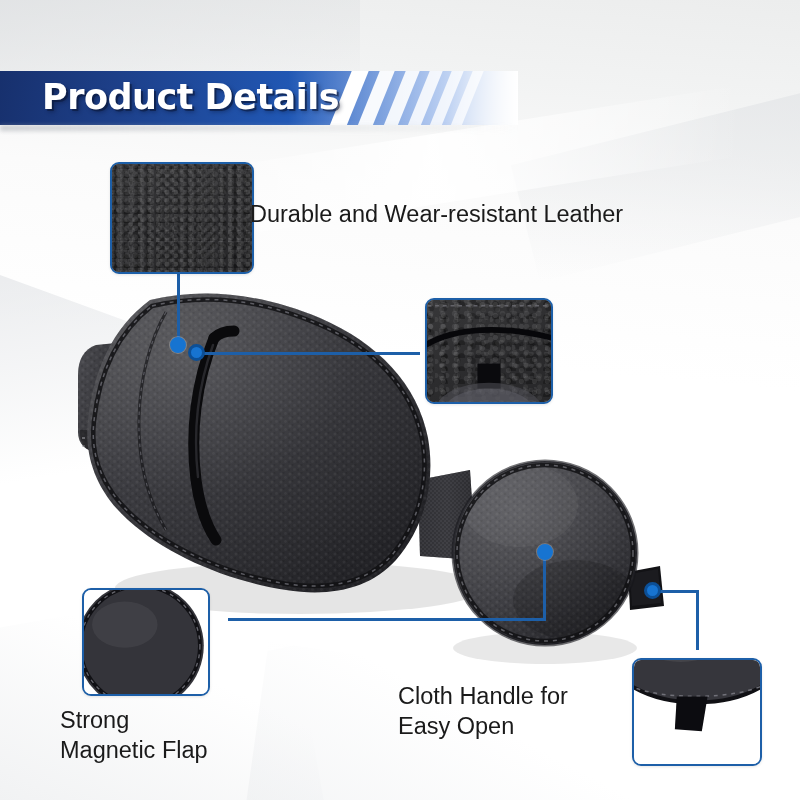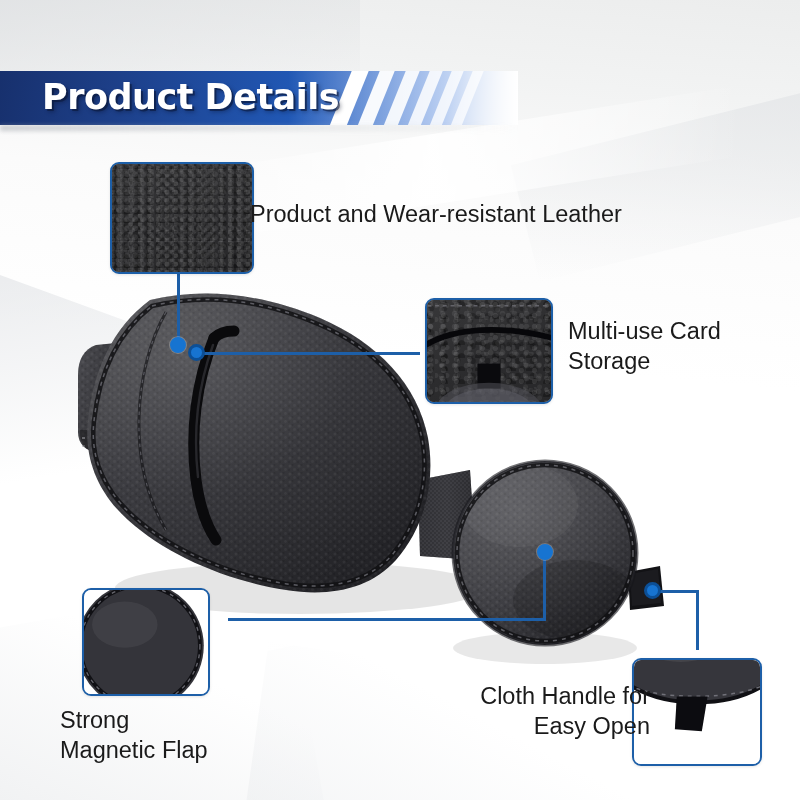--- a/index.html
+++ b/index.html
@@ -149,21 +149,21 @@
     position:absolute;
     color:#1a1a1a;
     font-size:23.5px;
     line-height:1.26;
     white-space:pre-line;
     font-family:"Liberation Sans", sans-serif;
   }
   #label-leather{ left:250px; top:200px; }
   #label-card{ left:568px; top:317px; }
   #label-magnet{ left:60px;  top:706px; width:215px; }
-  #label-cloth{ left:422px; top:682px; text-align:right; width:228px; }
+  #label-cloth{ left:398px; top:682px; text-align:left; width:228px; }
 </style>
 </head>
 <body>
 
 <div id="stage">
 
   <div class="bg-base"></div>
   <div class="facet facet-tl"></div>
   <div class="facet facet-tr"></div>
   <div class="facet facet-ml"></div>
@@ -366,21 +366,19 @@
         <path d="M-16,-46 A90,82 0 0 0 146,-46 L146,-60 L-16,-60 Z" fill="#34343a"></path>
         <ellipse cx="65" cy="-8" rx="92" ry="52" fill="#36363c"></ellipse>
         <ellipse cx="65" cy="-8" rx="92" ry="52" fill="none" stroke="#101014" stroke-width="4"></ellipse>
         <path d="M-6,26 C24,42 108,42 138,24" fill="none" stroke="#7b7b84" stroke-width="1.6" stroke-dasharray="4 5" opacity=".85"></path>
         <path d="M44,38 L76,38 L70,74 L42,72 Z" fill="#0c0c10"></path>
         <ellipse cx="48" cy="-18" rx="40" ry="20" fill="#ffffff" opacity=".07"></ellipse>
       </svg>
     </div>
   </div>
 
-  <div class="label" id="label-leather">Product and Wear-resistant Leather</div>
-  <div class="label" id="label-card">Multi-use Card
-Storage</div>
+  <div class="label" id="label-leather">Durable and Wear-resistant Leather</div>
   <div class="label" id="label-magnet">Strong
 Magnetic Flap</div>
   <div class="label" id="label-cloth">Cloth Handle for
 Easy Open</div>
 
 </div>
 
 </body></html>

